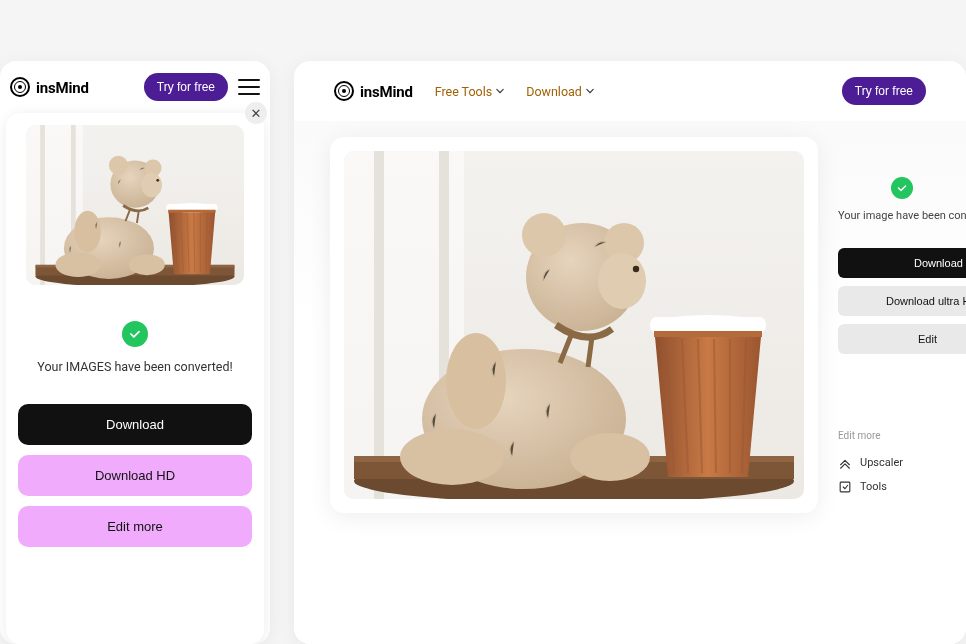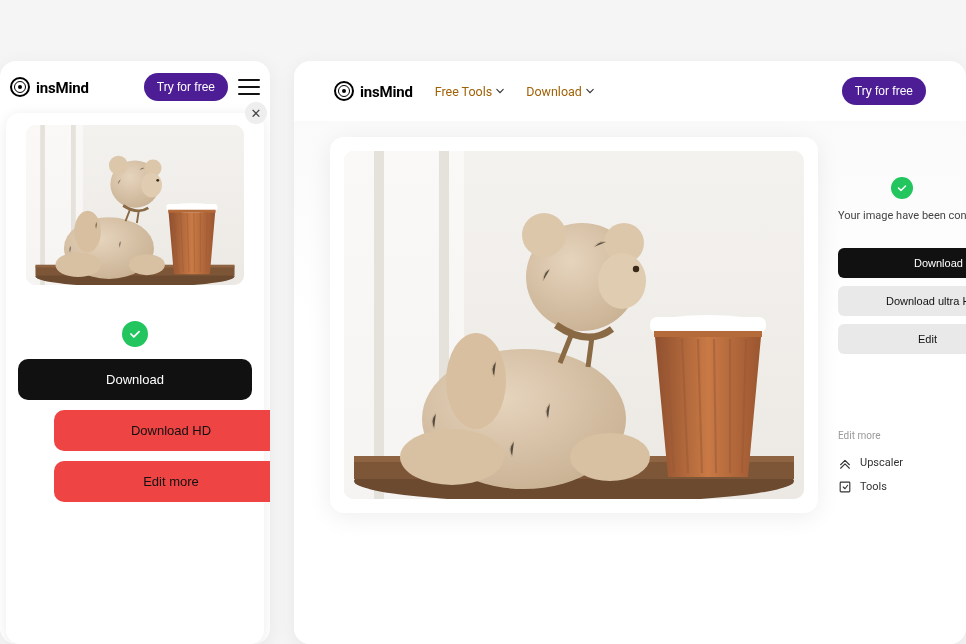--- a/index.html
+++ b/index.html
@@ -158,21 +158,21 @@
   width: 100%;
   border: none;
   border-radius: 10px;
   padding: 13px;
   font-size: 13px;
   font-weight: 500;
   cursor: pointer;
   margin-bottom: 10px;
 }
 .btn-primary { background: #111; color: #fff; }
-.btn-secondary { background: #ef4444; color: #111; margin-left: 36px; }
+.btn-secondary { background: #f0abfc; color: #111; }
 
 .desktop-card {
   flex: 1;
   background: #fff;
   border-radius: 16px;
   box-shadow: 0 4px 20px rgba(0,0,0,0.06);
   overflow: hidden;
   display: flex;
   flex-direction: column;
 }
@@ -366,20 +366,21 @@
           <path d="M240 100 q4 -6 10 -4"></path>
               <path d="M200 120 q-6 2 -6 10"></path>
         </g>
       </svg>
     </div>
     <div class="check-circle">
       <svg viewBox="0 0 24 24" fill="none" stroke="#fff" stroke-width="3" stroke-linecap="round" stroke-linejoin="round">
             <polyline points="5 12 10 17 19 8"></polyline>
           </svg>
     </div>
+    <div class="status-text">Your IMAGES have been converted!</div>
     <button class="btn btn-primary">Download</button>
     <button class="btn btn-secondary">Download HD</button>
     <button class="btn btn-secondary">Edit more</button>
   </div>
 </div>
 
 <div class="desktop-card">
   <div class="d-header">
     <div class="logo">
       <div class="logo-mark"></div>

